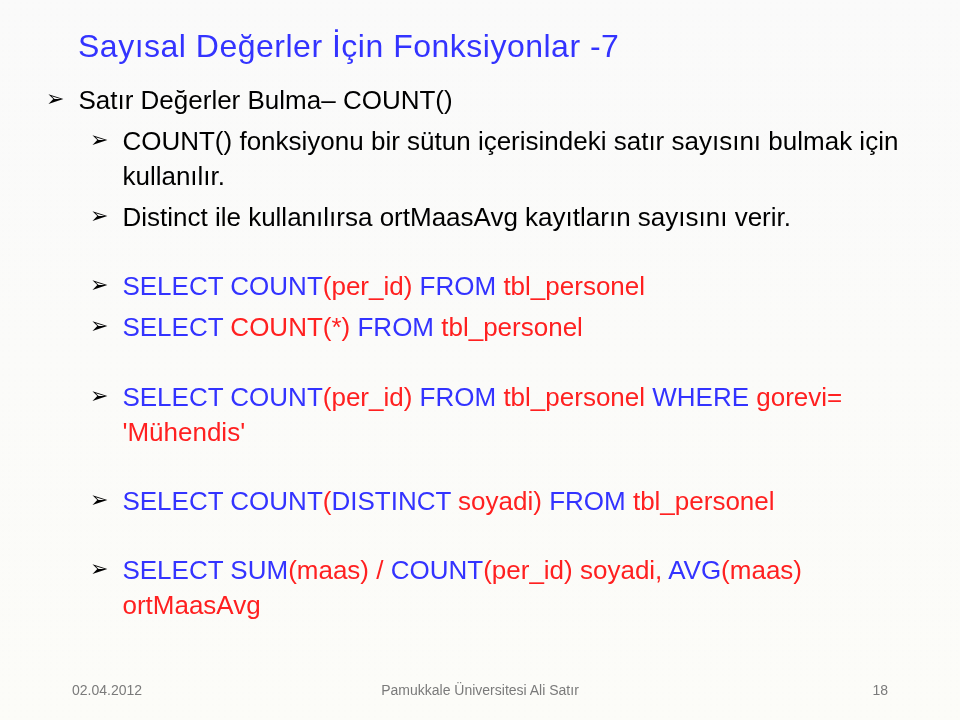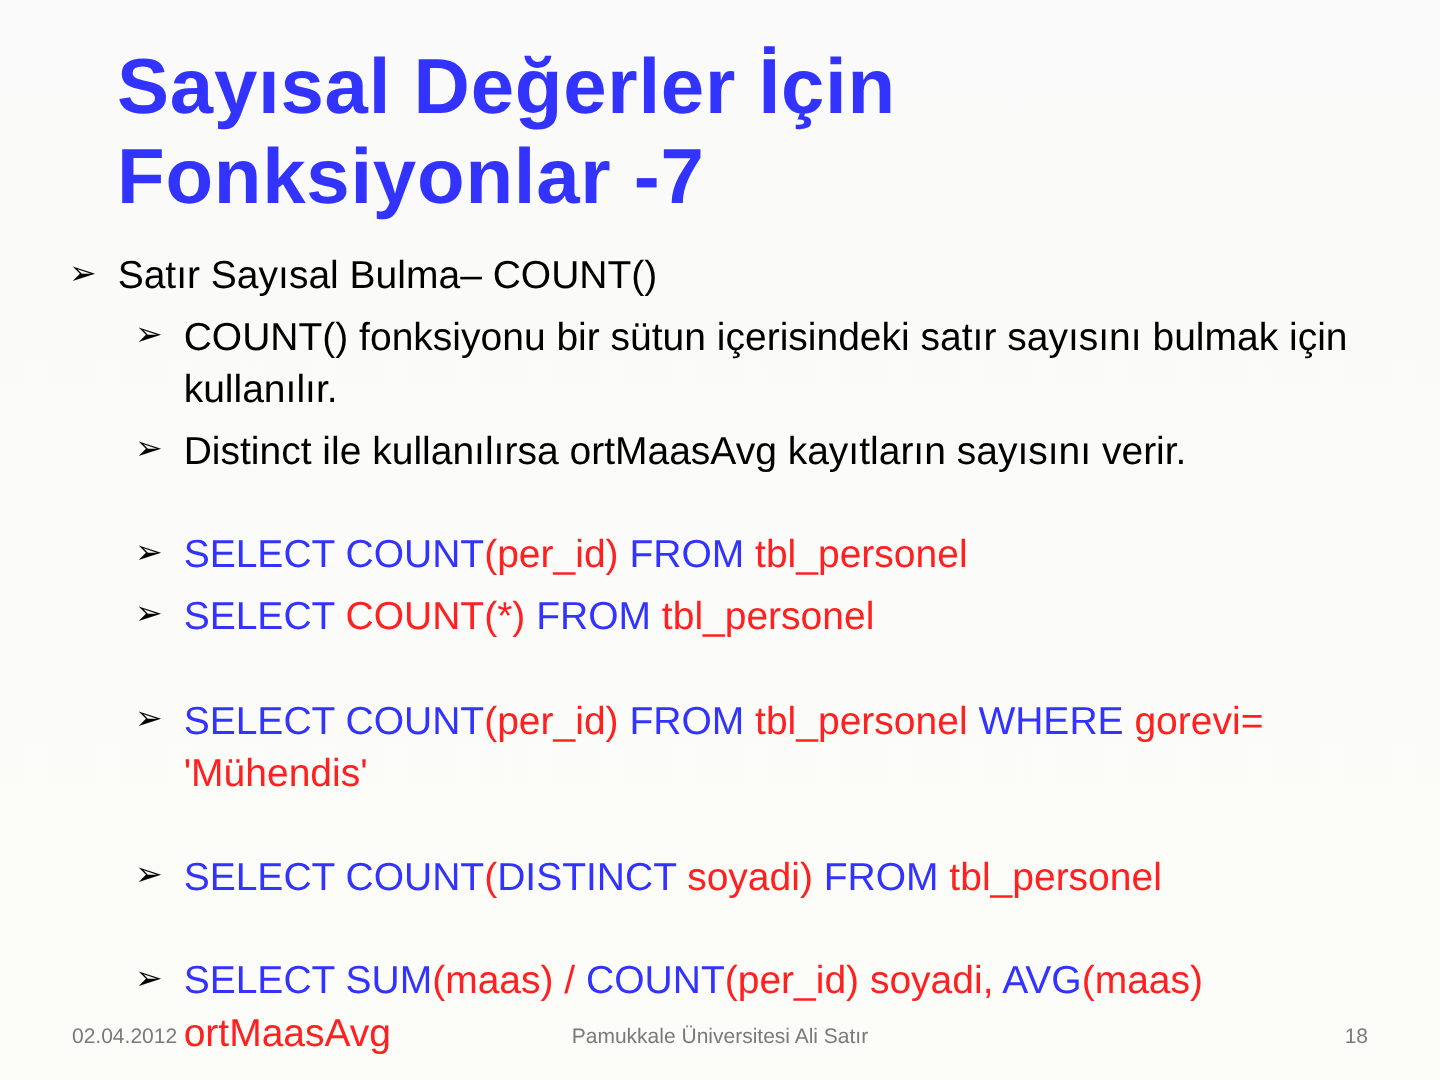--- a/index.html
+++ b/index.html
@@ -1,46 +1,46 @@
 <!DOCTYPE html>
 <html><head>
 <meta charset="utf-8">
 <style>
 html,body{margin:0;padding:0;width:960px;height:720px;overflow:hidden;font-family:Arial,Helvetica,sans-serif;background:#fff}
 .slide{position:relative;width:960px;height:720px;box-sizing:border-box;padding:20px 36px 0 36px;background:linear-gradient(180deg,#fafafa 0%,#fcfcf8 100%)}
-.title{color:#3333ff;font-size:52px;font-weight:700;letter-spacing:.5px;margin:8px 0 18px 42px}
+.title{color:#3333ff;font-size:32px;font-weight:400;letter-spacing:.5px;margin:8px 0 18px 42px}
 .body{margin-left:10px;font-size:26px;line-height:1.35}
 .b1{display:flex;align-items:flex-start;margin:4px 0}
 .b1 .arrow{color:#000;margin-right:14px;font-size:22px;line-height:32px}
 .b1 .txt{flex:1}
 .b2{display:flex;align-items:flex-start;margin:6px 0 6px 44px}
 .b2 .arrow{color:#000;margin-right:14px;font-size:22px;line-height:32px}
 .b2 .txt{flex:1}
 .gap{height:22px}
 .blk{color:#000}
 .red{color:#ff2020}
 .blue{color:#3333ff}
-.footer{position:absolute;bottom:22px;left:0;right:0;display:flex;justify-content:space-between;align-items:center;padding:0 48px;color:#7a7a7a;font-size:14px}
+.footer{position:absolute;bottom:22px;left:0;right:0;display:flex;justify-content:space-between;align-items:center;padding:0 72px;color:#7a7a7a;font-size:14px}
 .foot-center{position:absolute;left:0;right:0;text-align:center;color:#7a7a7a}
 .pgnum{position:relative;z-index:1}
 .texture{position:absolute;inset:0;pointer-events:none;background-image:radial-gradient(circle,rgba(0,0,0,0.015) 1px,transparent 1px);background-size:6px 6px;opacity:.35}
 </style>
 </head>
 <body>
 
 <div class="slide">
 <div class="texture"></div>
 
 <div class="title">Sayısal Değerler İçin Fonksiyonlar -7</div>
 
 <div class="body">
 
   <div class="b1">
     <span class="arrow">➢</span>
-    <span class="txt blk">Satır Sayısal Bulma– COUNT()</span>
+    <span class="txt blk">Satır Değerler Bulma– COUNT()</span>
   </div>
 
   <div class="b2">
     <span class="arrow">➢</span>
     <span class="txt blk">COUNT() fonksiyonu bir sütun içerisindeki satır sayısını bulmak için kullanılır.</span>
   </div>
 
   <div class="b2">
     <span class="arrow">➢</span>
     <span class="txt blk">Distinct ile kullanılırsa ortMaasAvg kayıtların sayısını verir.</span>

